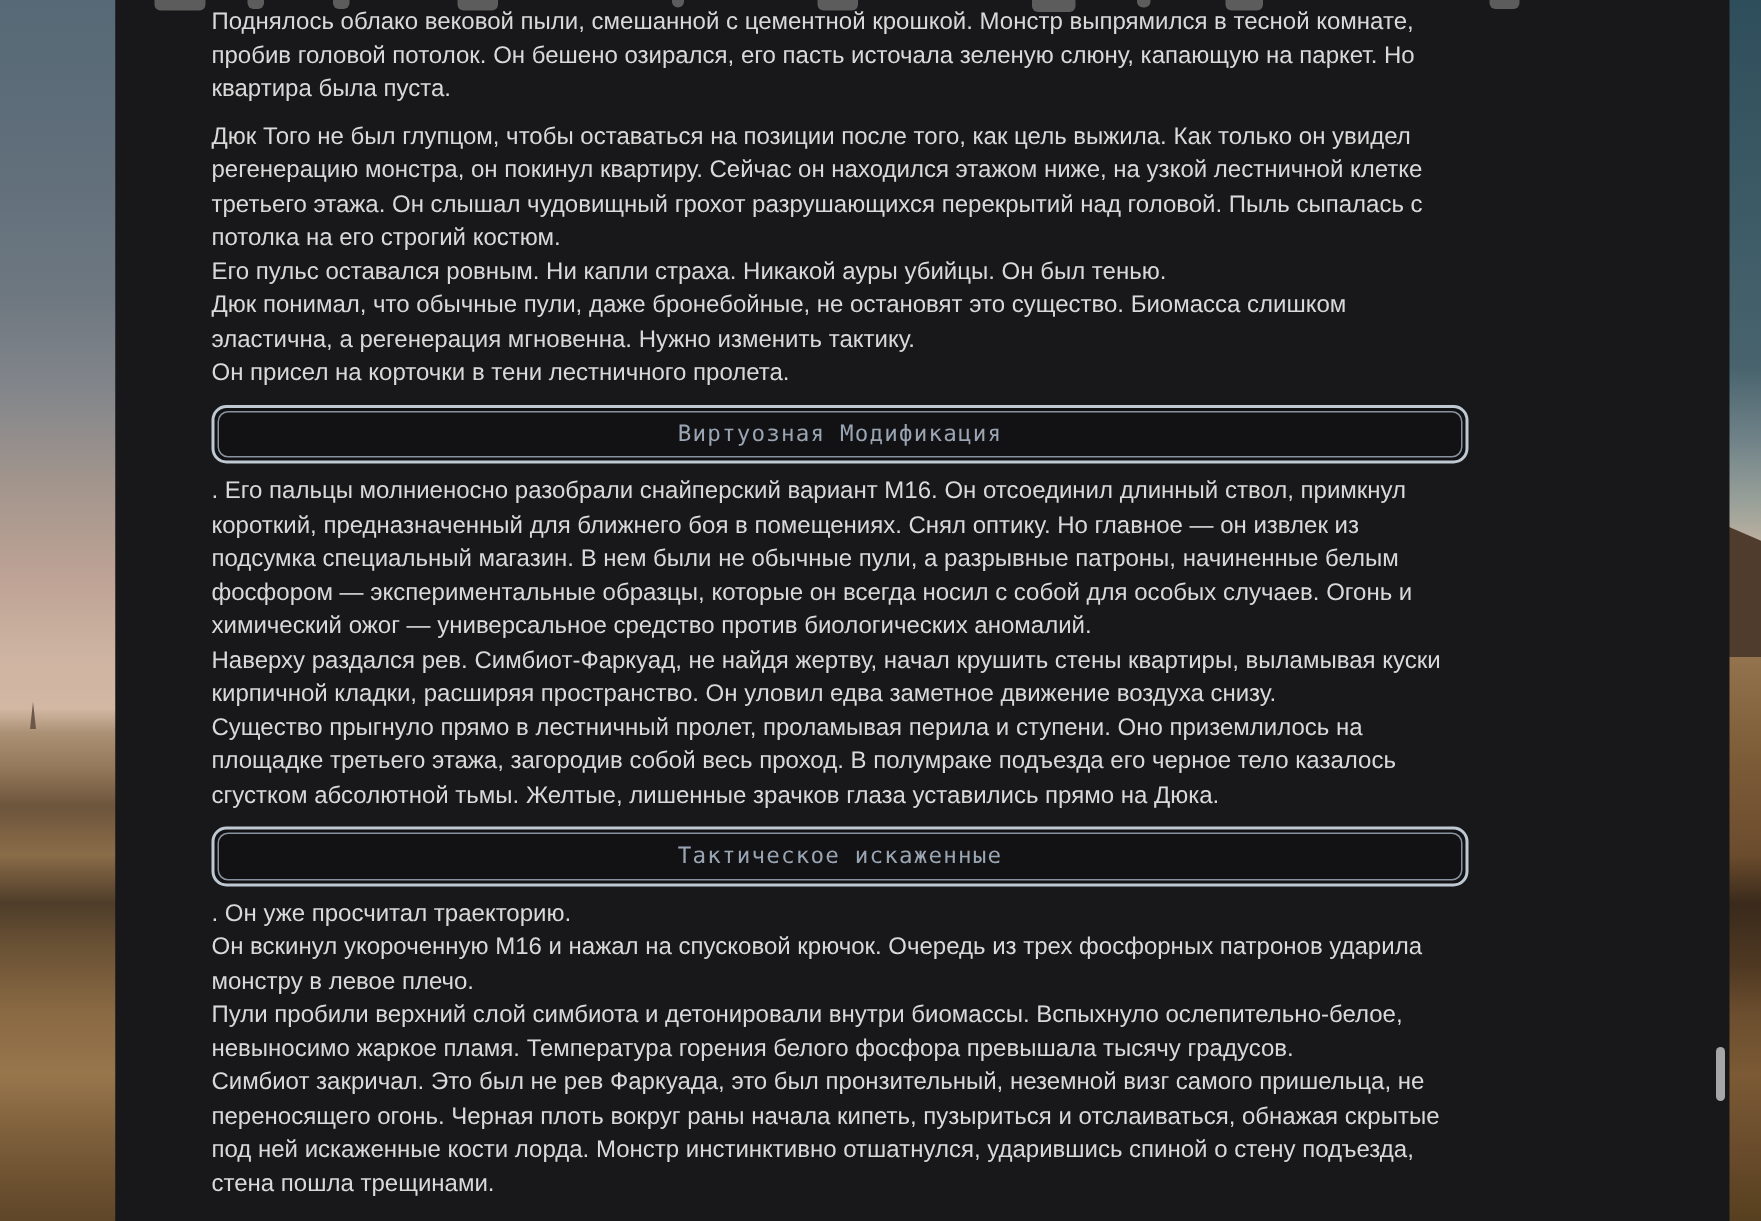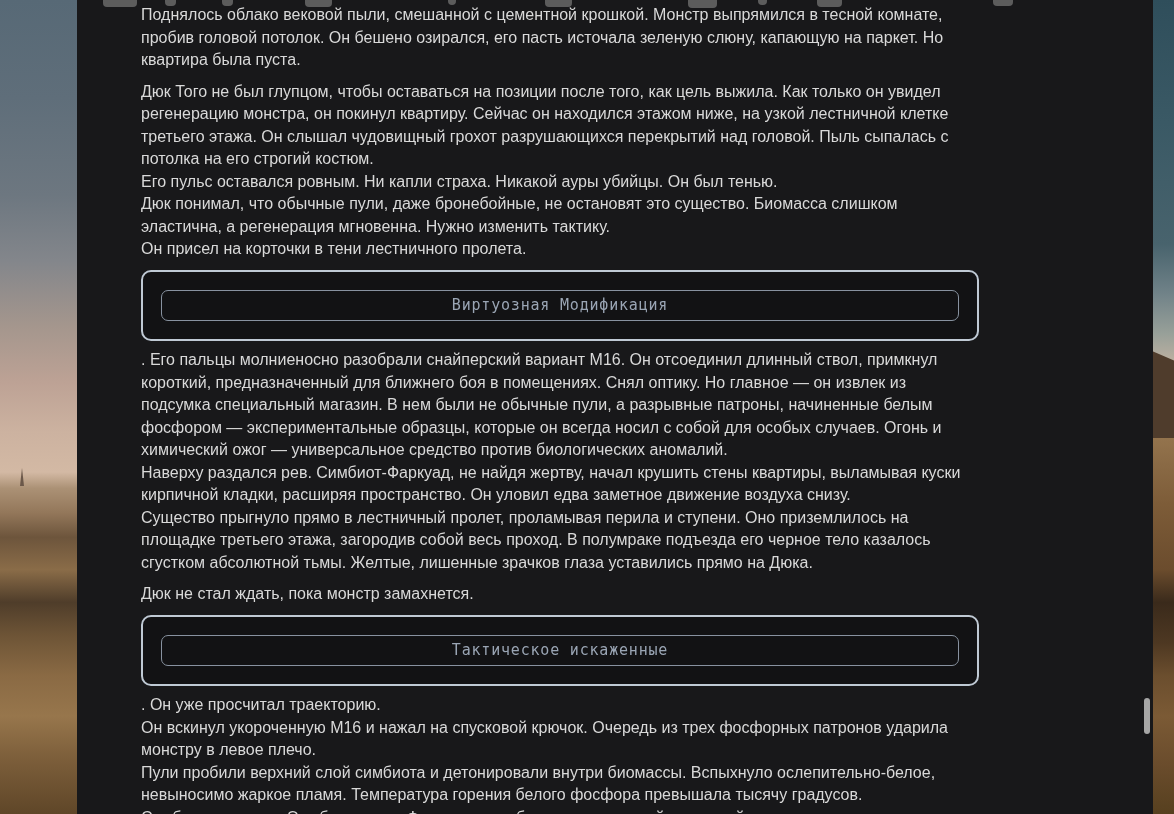--- a/index.html
+++ b/index.html
@@ -44,21 +44,21 @@
   .story{
     position:absolute;left:0;top:0;width:959px;height:814px;
     padding:4px 57px 0 64px;box-sizing:border-box;
     font-size:16px;line-height:22.5px;color:#d9d9d9;
     overflow:hidden;
   }
   .para{margin:0 0 9px 0;}
   .choice{
     margin:2px 0 8px 0;
     border:2px solid #bfc9d4;border-radius:10px;
-    padding:18px;background:rgba(10,10,12,0.4);
+    padding:2px;background:rgba(10,10,12,0.4);
     cursor:pointer;
   }
   .choice-inner{
     border:1px solid #8892a0;border-radius:7px;
     text-align:center;padding:3px 0 4px 0;
     font-family:"DejaVu Sans Mono",monospace;
     font-size:15px;letter-spacing:0.8px;color:#9aa5b4;
   }
 
   
@@ -105,21 +105,20 @@
       <span style="left:916px;width:20px;height:6px;"></span>
     </div>
 
     <div class="story">
         <div class="para">Поднялось облако вековой пыли, смешанной с цементной крошкой. Монстр выпрямился в тесной комнате, пробив головой потолок. Он бешено озирался, его пасть источала зеленую слюну, капающую на паркет. Но квартира была пуста.</div>
         <div class="para">Дюк Того не был глупцом, чтобы оставаться на позиции после того, как цель выжила. Как только он увидел регенерацию монстра, он покинул квартиру. Сейчас он находился этажом ниже, на узкой лестничной клетке третьего этажа. Он слышал чудовищный грохот разрушающихся перекрытий над головой. Пыль сыпалась с потолка на его строгий костюм.<br>Его пульс оставался ровным. Ни капли страха. Никакой ауры убийцы. Он был тенью.<br>Дюк понимал, что обычные пули, даже бронебойные, не остановят это существо. Биомасса слишком эластична, а регенерация мгновенна. Нужно изменить тактику.<br>Он присел на корточки в тени лестничного пролета.</div>
         <div class="choice">
           <div class="choice-inner">Виртуозная Модификация</div>
         </div>
         <div class="para">. Его пальцы молниеносно разобрали снайперский вариант М16. Он отсоединил длинный ствол, примкнул короткий, предназначенный для ближнего боя в помещениях. Снял оптику. Но главное — он извлек из подсумка специальный магазин. В нем были не обычные пули, а разрывные патроны, начиненные белым фосфором — экспериментальные образцы, которые он всегда носил с собой для особых случаев. Огонь и химический ожог — универсальное средство против биологических аномалий.<br>Наверху раздался рев. Симбиот-Фаркуад, не найдя жертву, начал крушить стены квартиры, выламывая куски кирпичной кладки, расширяя пространство. Он уловил едва заметное движение воздуха снизу.<br>Существо прыгнуло прямо в лестничный пролет, проламывая перила и ступени. Оно приземлилось на площадке третьего этажа, загородив собой весь проход. В полумраке подъезда его черное тело казалось сгустком абсолютной тьмы. Желтые, лишенные зрачков глаза уставились прямо на Дюка.</div>
-        <div class="para">Дюк не стал ждать, пока монстр замахнется.</div>
         <div class="choice">
           <div class="choice-inner">Тактическое искаженные</div>
         </div>
         <div class="para">. Он уже просчитал траекторию.<br>Он вскинул укороченную М16 и нажал на спусковой крючок. Очередь из трех фосфорных патронов ударила монстру в левое плечо.<br>Пули пробили верхний слой симбиота и детонировали внутри биомассы. Вспыхнуло ослепительно-белое, невыносимо жаркое пламя. Температура горения белого фосфора превышала тысячу градусов.<br>Симбиот закричал. Это был не рев Фаркуада, это был пронзительный, неземной визг самого пришельца, не переносящего огонь. Черная плоть вокруг раны начала кипеть, пузыриться и отслаиваться, обнажая скрытые под ней искаженные кости лорда. Монстр инстинктивно отшатнулся, ударившись спиной о стену подъезда, стена пошла трещинами.</div>
       </div>
 
     <div class="scroll-thumb"></div>
   </div>
 
 </div>

